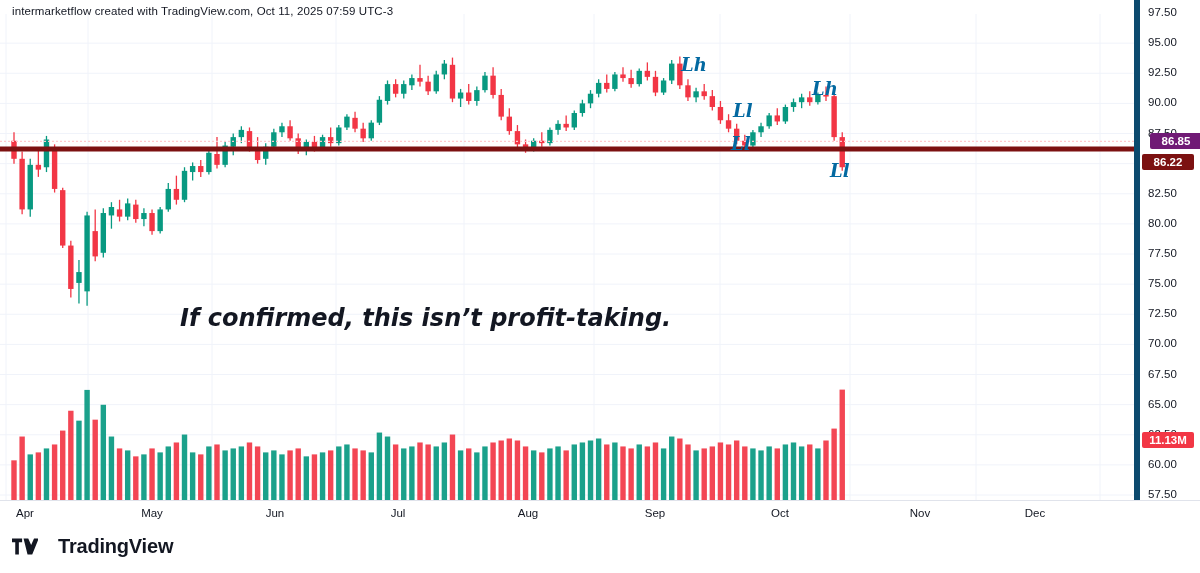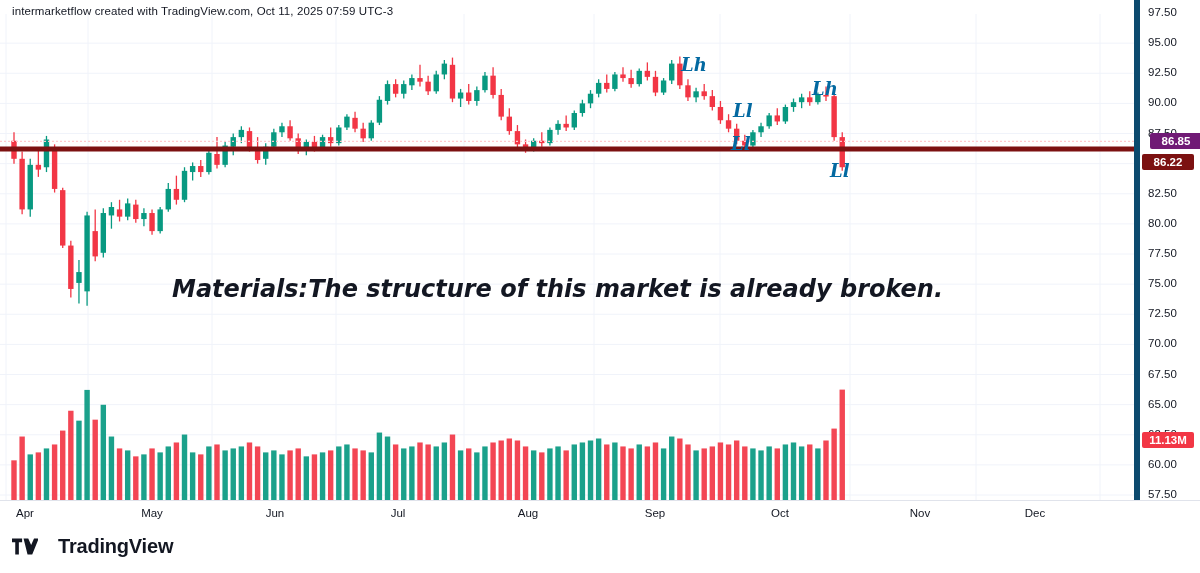--- a/index.html
+++ b/index.html
@@ -400,21 +400,21 @@
   </div>
 
   <div id="overlay-marks">
       <div class="mark" style="left: 681px; top: 54px;">Lh</div>
       <div class="mark" style="left: 733px; top: 100px;">Ll</div>
       <div class="mark" style="left: 731px; top: 133px;">Ll</div>
       <div class="mark" style="left: 812px; top: 78px;">Lh</div>
       <div class="mark" style="left: 830px; top: 160px;">Ll</div>
     </div>
 
-  <div class="note" style="left:172px;top:274px;">Materials:The structure of this market is already broken.</div>
+  <div class="note" style="left:180px;top:303px;">If confirmed, this isn’t profit-taking.</div>
 
   <div class="scale" id="price-scale">
       <div class="tick" style="top: 6px;">97.50</div>
       <div class="tick" style="top: 36.125px;">95.00</div>
       <div class="tick" style="top: 66.25px;">92.50</div>
       <div class="tick" style="top: 96.375px;">90.00</div>
       <div class="tick" style="top: 126.5px;">87.50</div>
       <div class="tick" style="top: 156.625px;">85.00</div>
       <div class="tick" style="top: 186.75px;">82.50</div>
       <div class="tick" style="top: 216.875px;">80.00</div>

